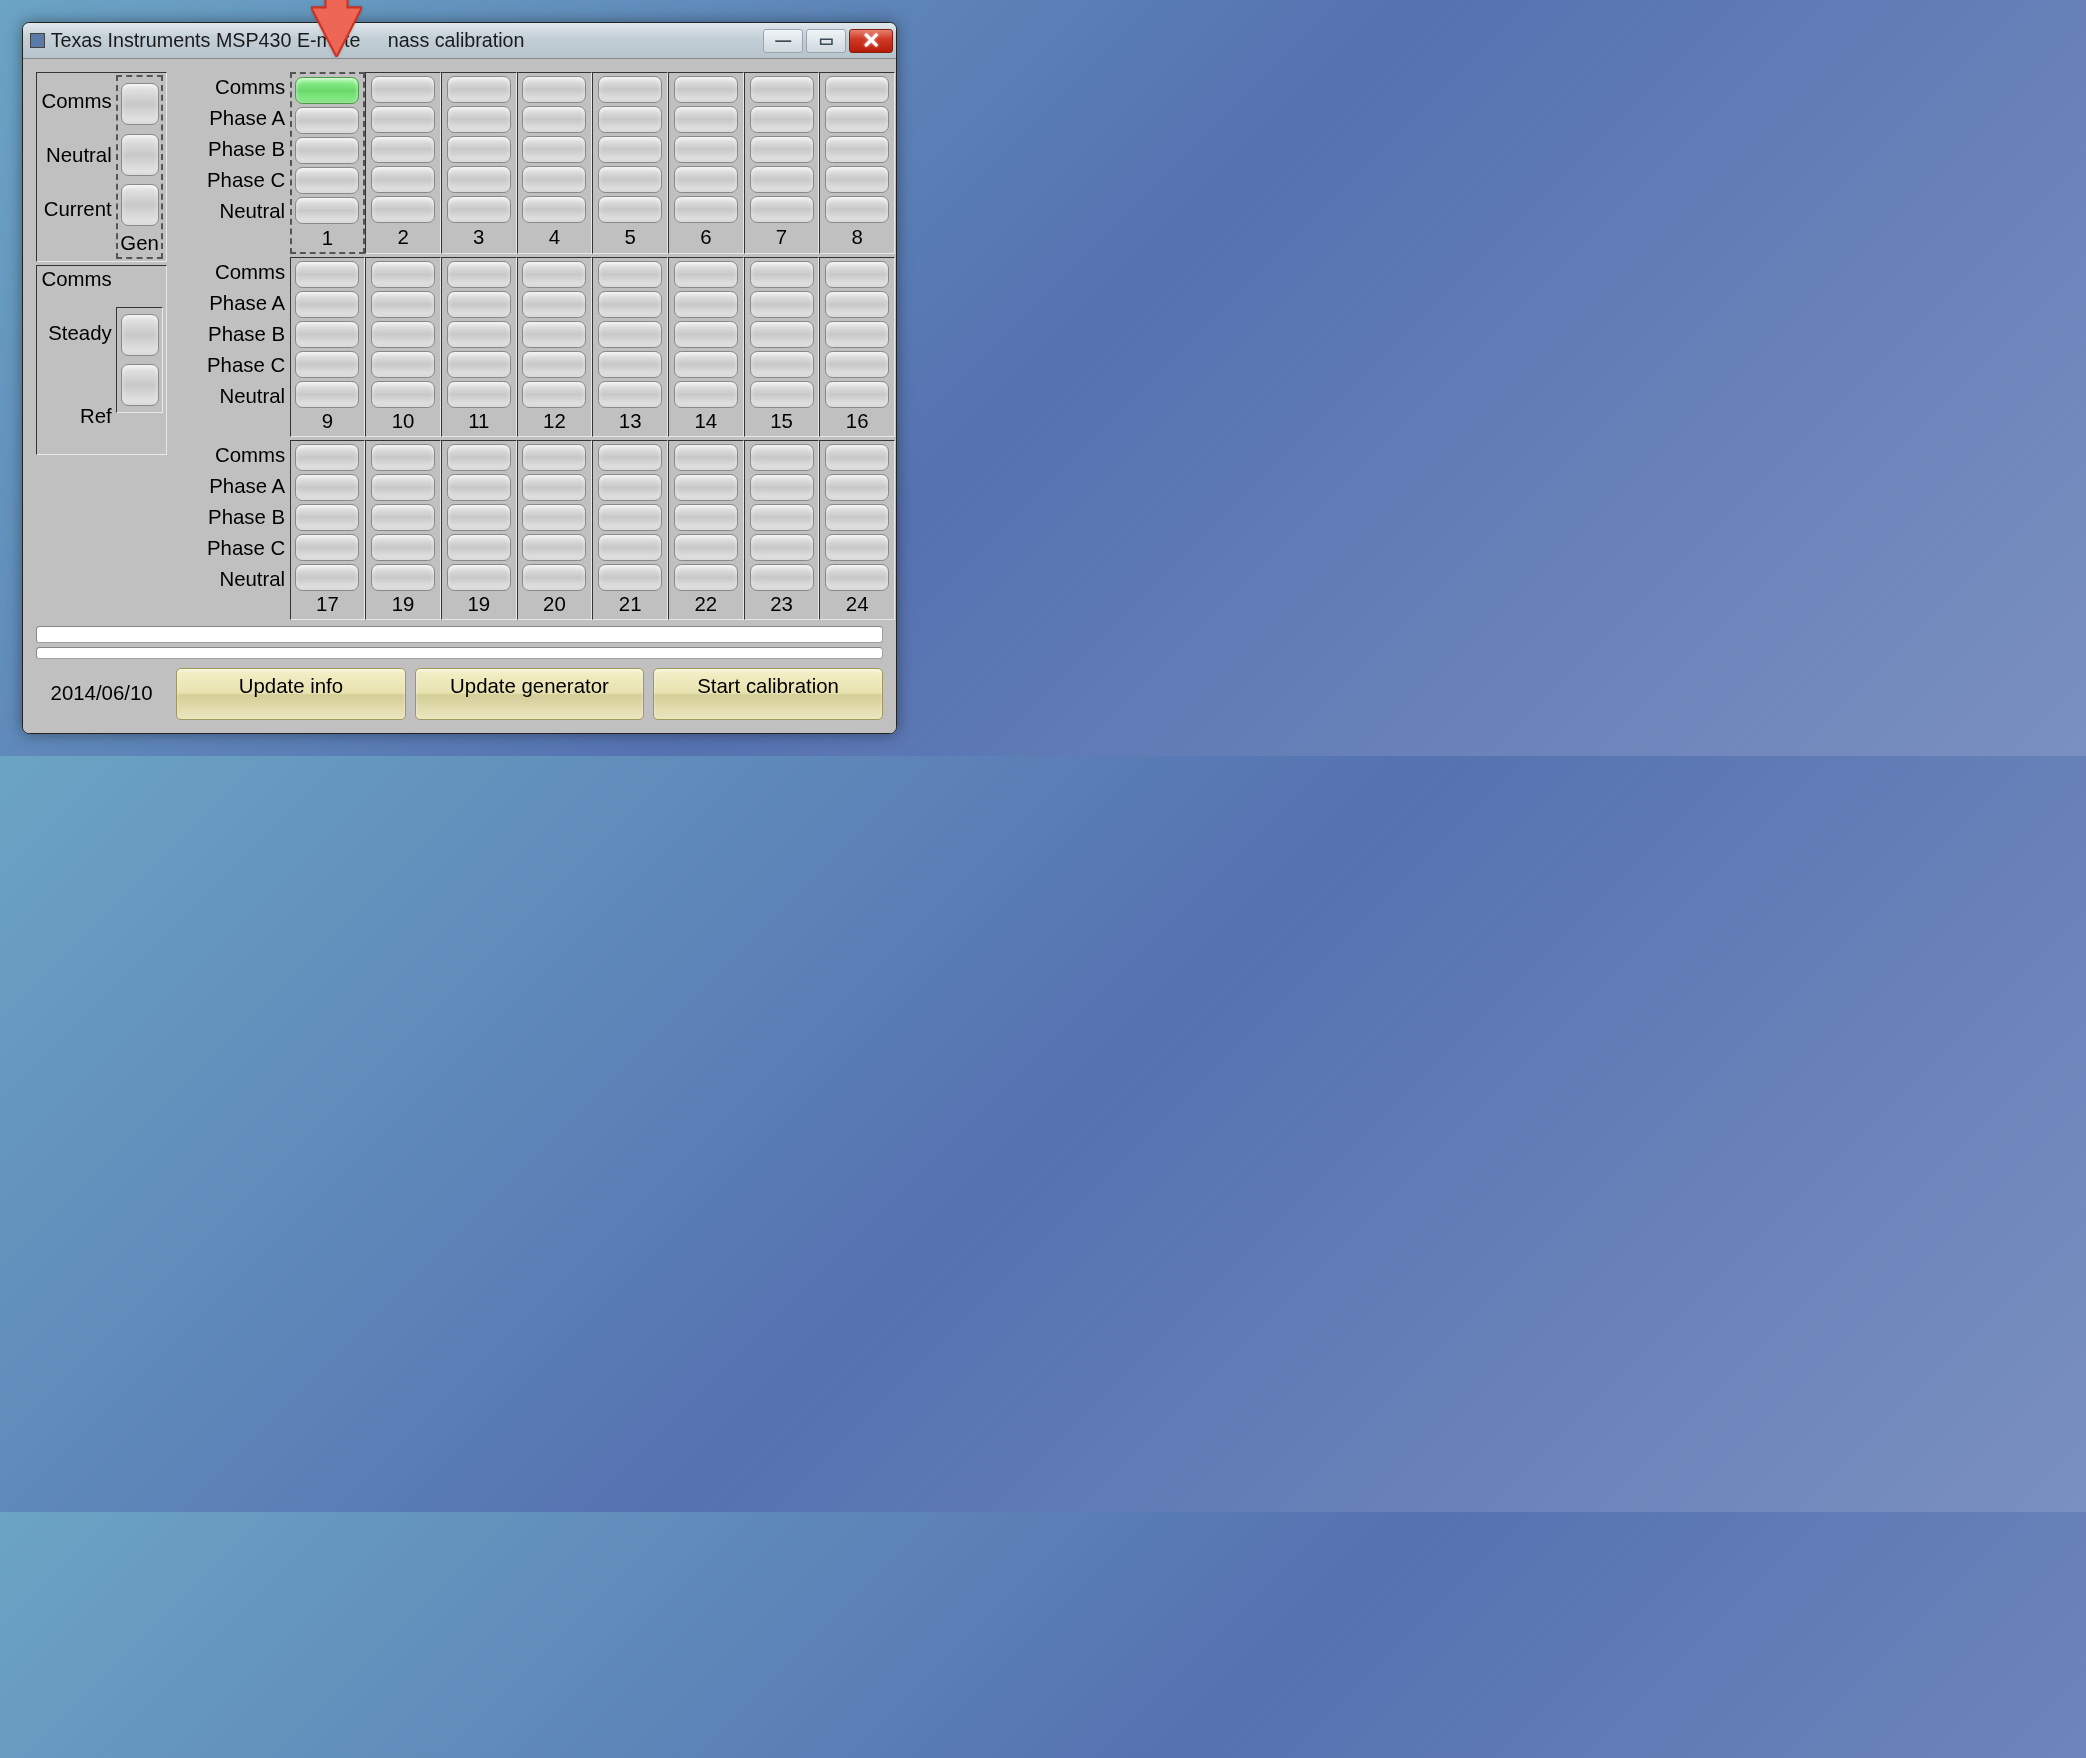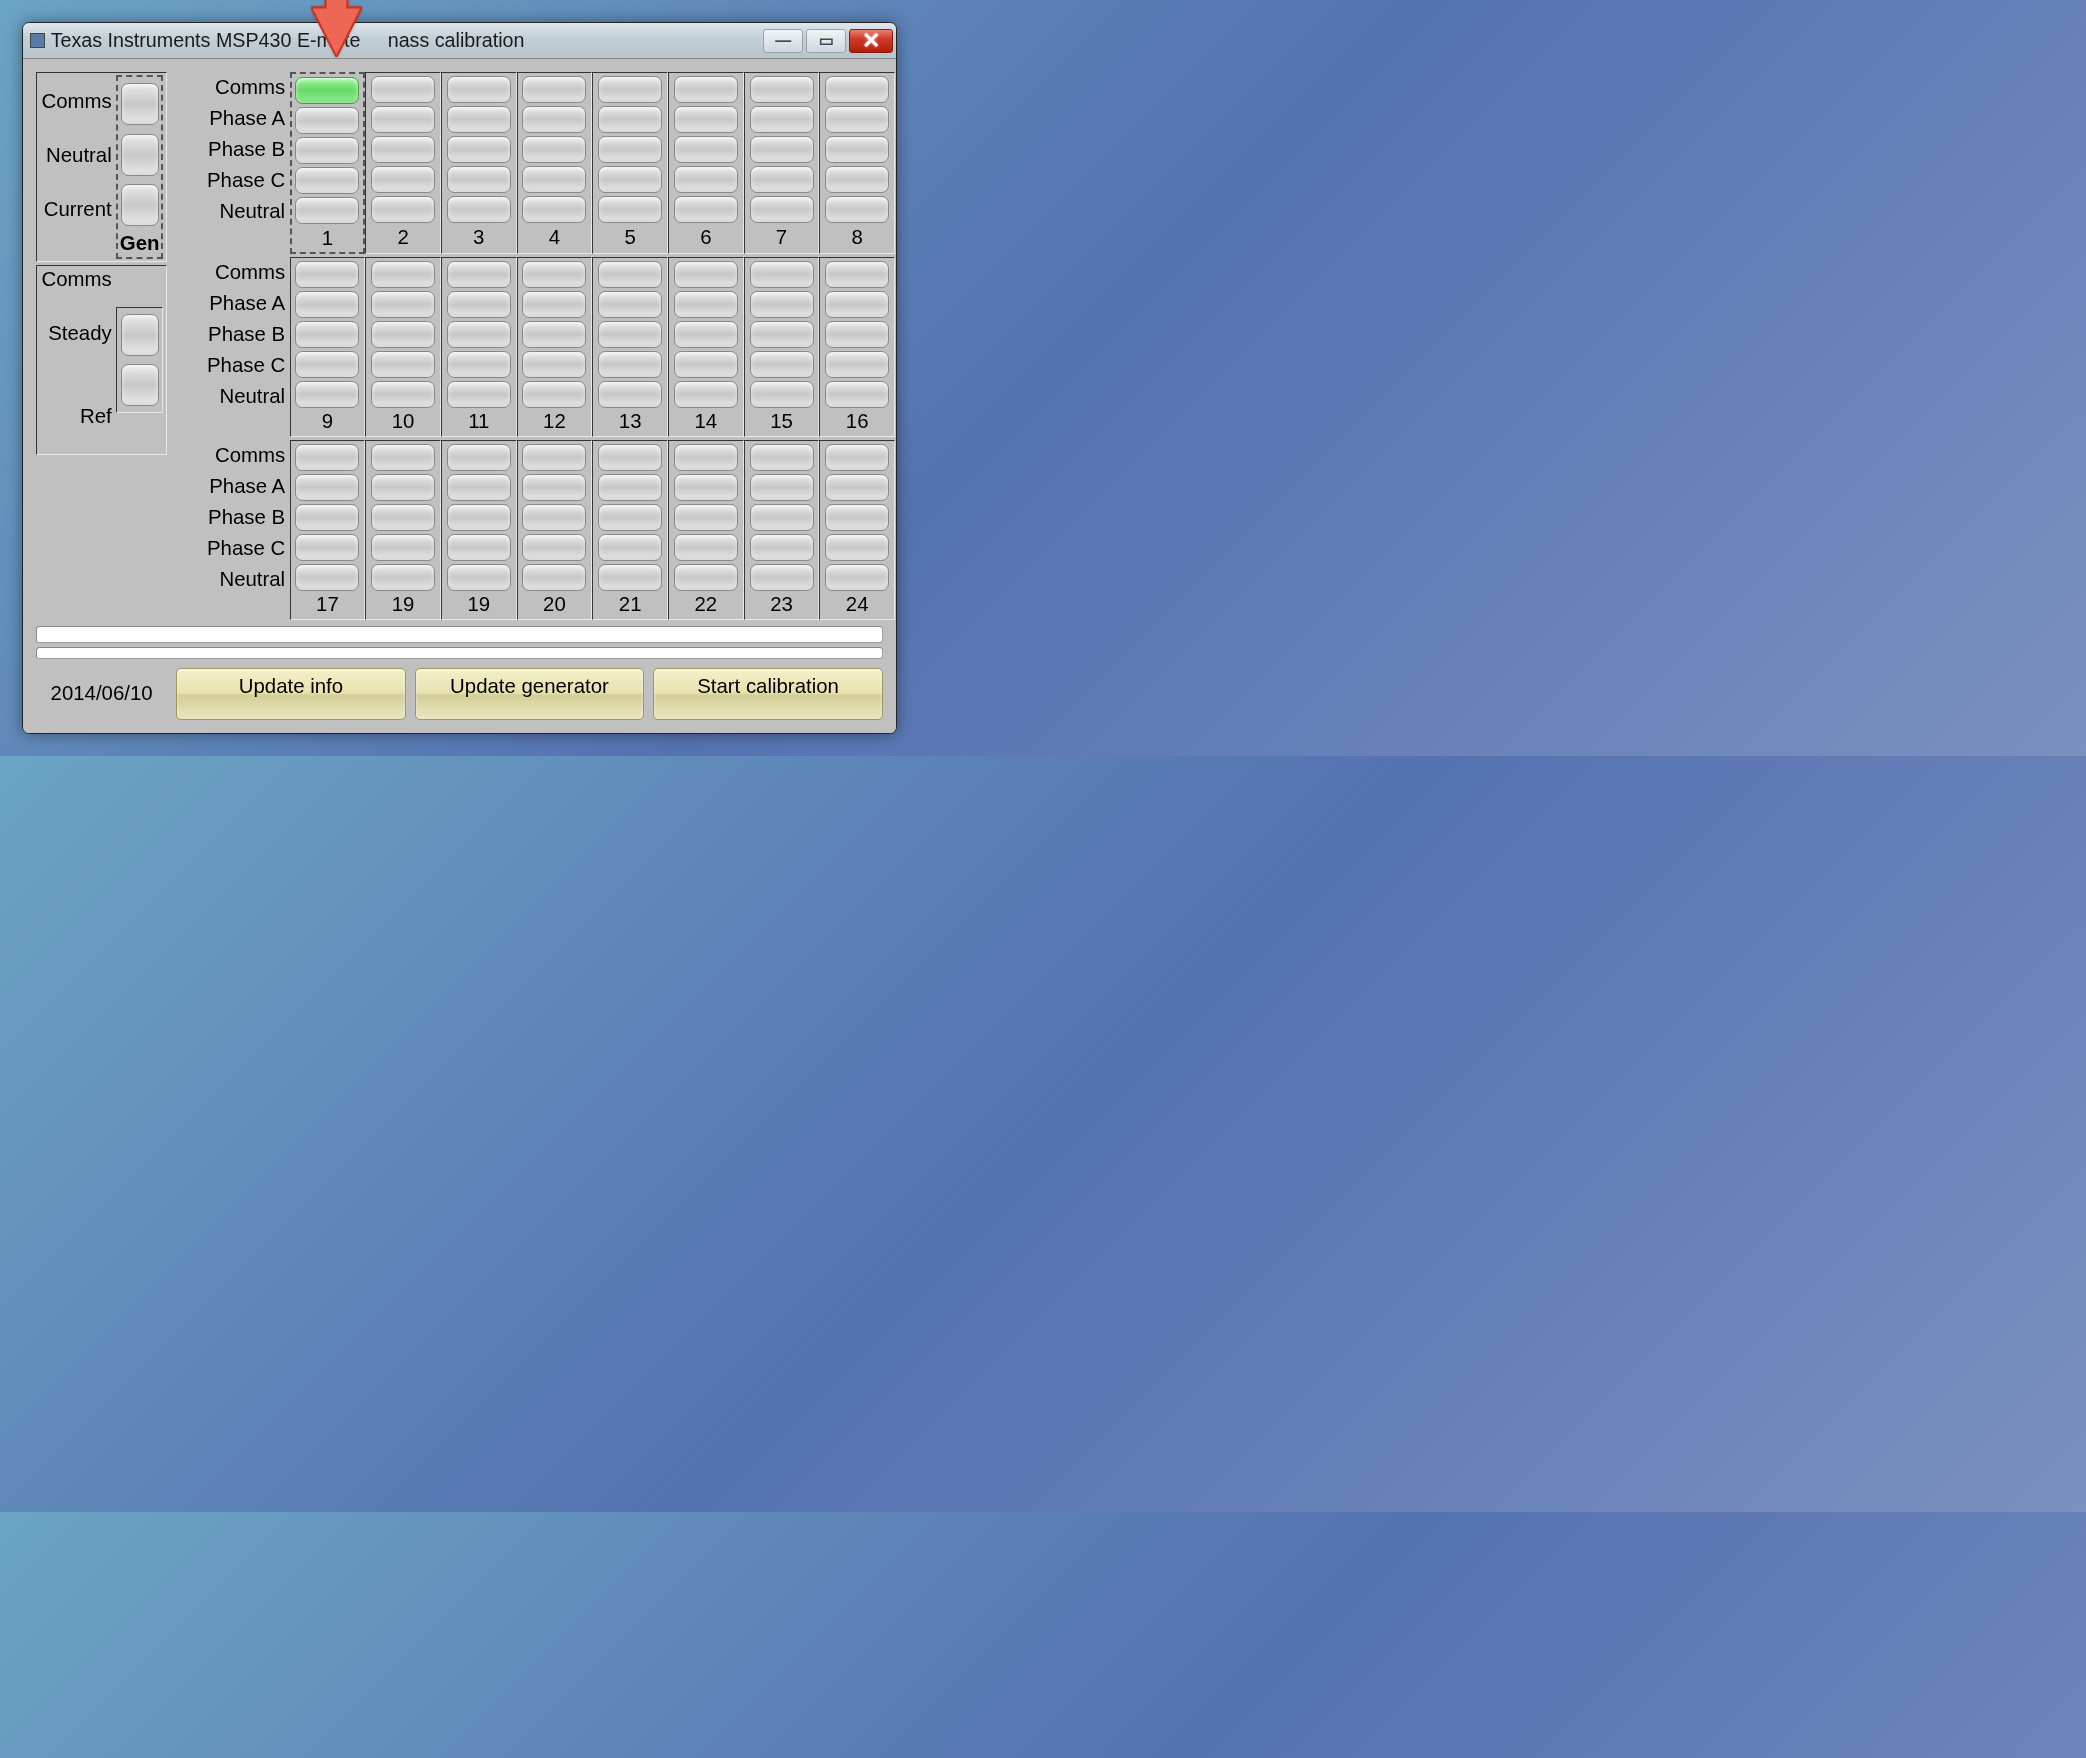--- a/index.html
+++ b/index.html
@@ -200,21 +200,21 @@
       <div class="main-grid">
 
         <div class="left-col">
 
           <div class="panel left-gen-panel" style="height:190px;">
             <div class="label-stack">
               <div>Comms</div>
               <div>Neutral</div>
               <div>Current</div>
             </div>
-            <div class="cell-group dashed" style="width:47px;font-weight:bold;">
+            <div class="cell-group dashed" style="width:47px;">
               <div class="led" style="width:38px;height:42px;margin:4.4px auto;"></div>
               <div class="led" style="width:38px;height:42px;margin:4.4px auto;"></div>
               <div class="led" style="width:38px;height:42px;margin:4.4px auto;"></div>
               <div class="cell-label">Gen</div>
             </div>
           </div>
 
           <div class="panel left-gen-panel" style="height:190px;">
             <div class="label-stack">
               <div>Comms</div>

